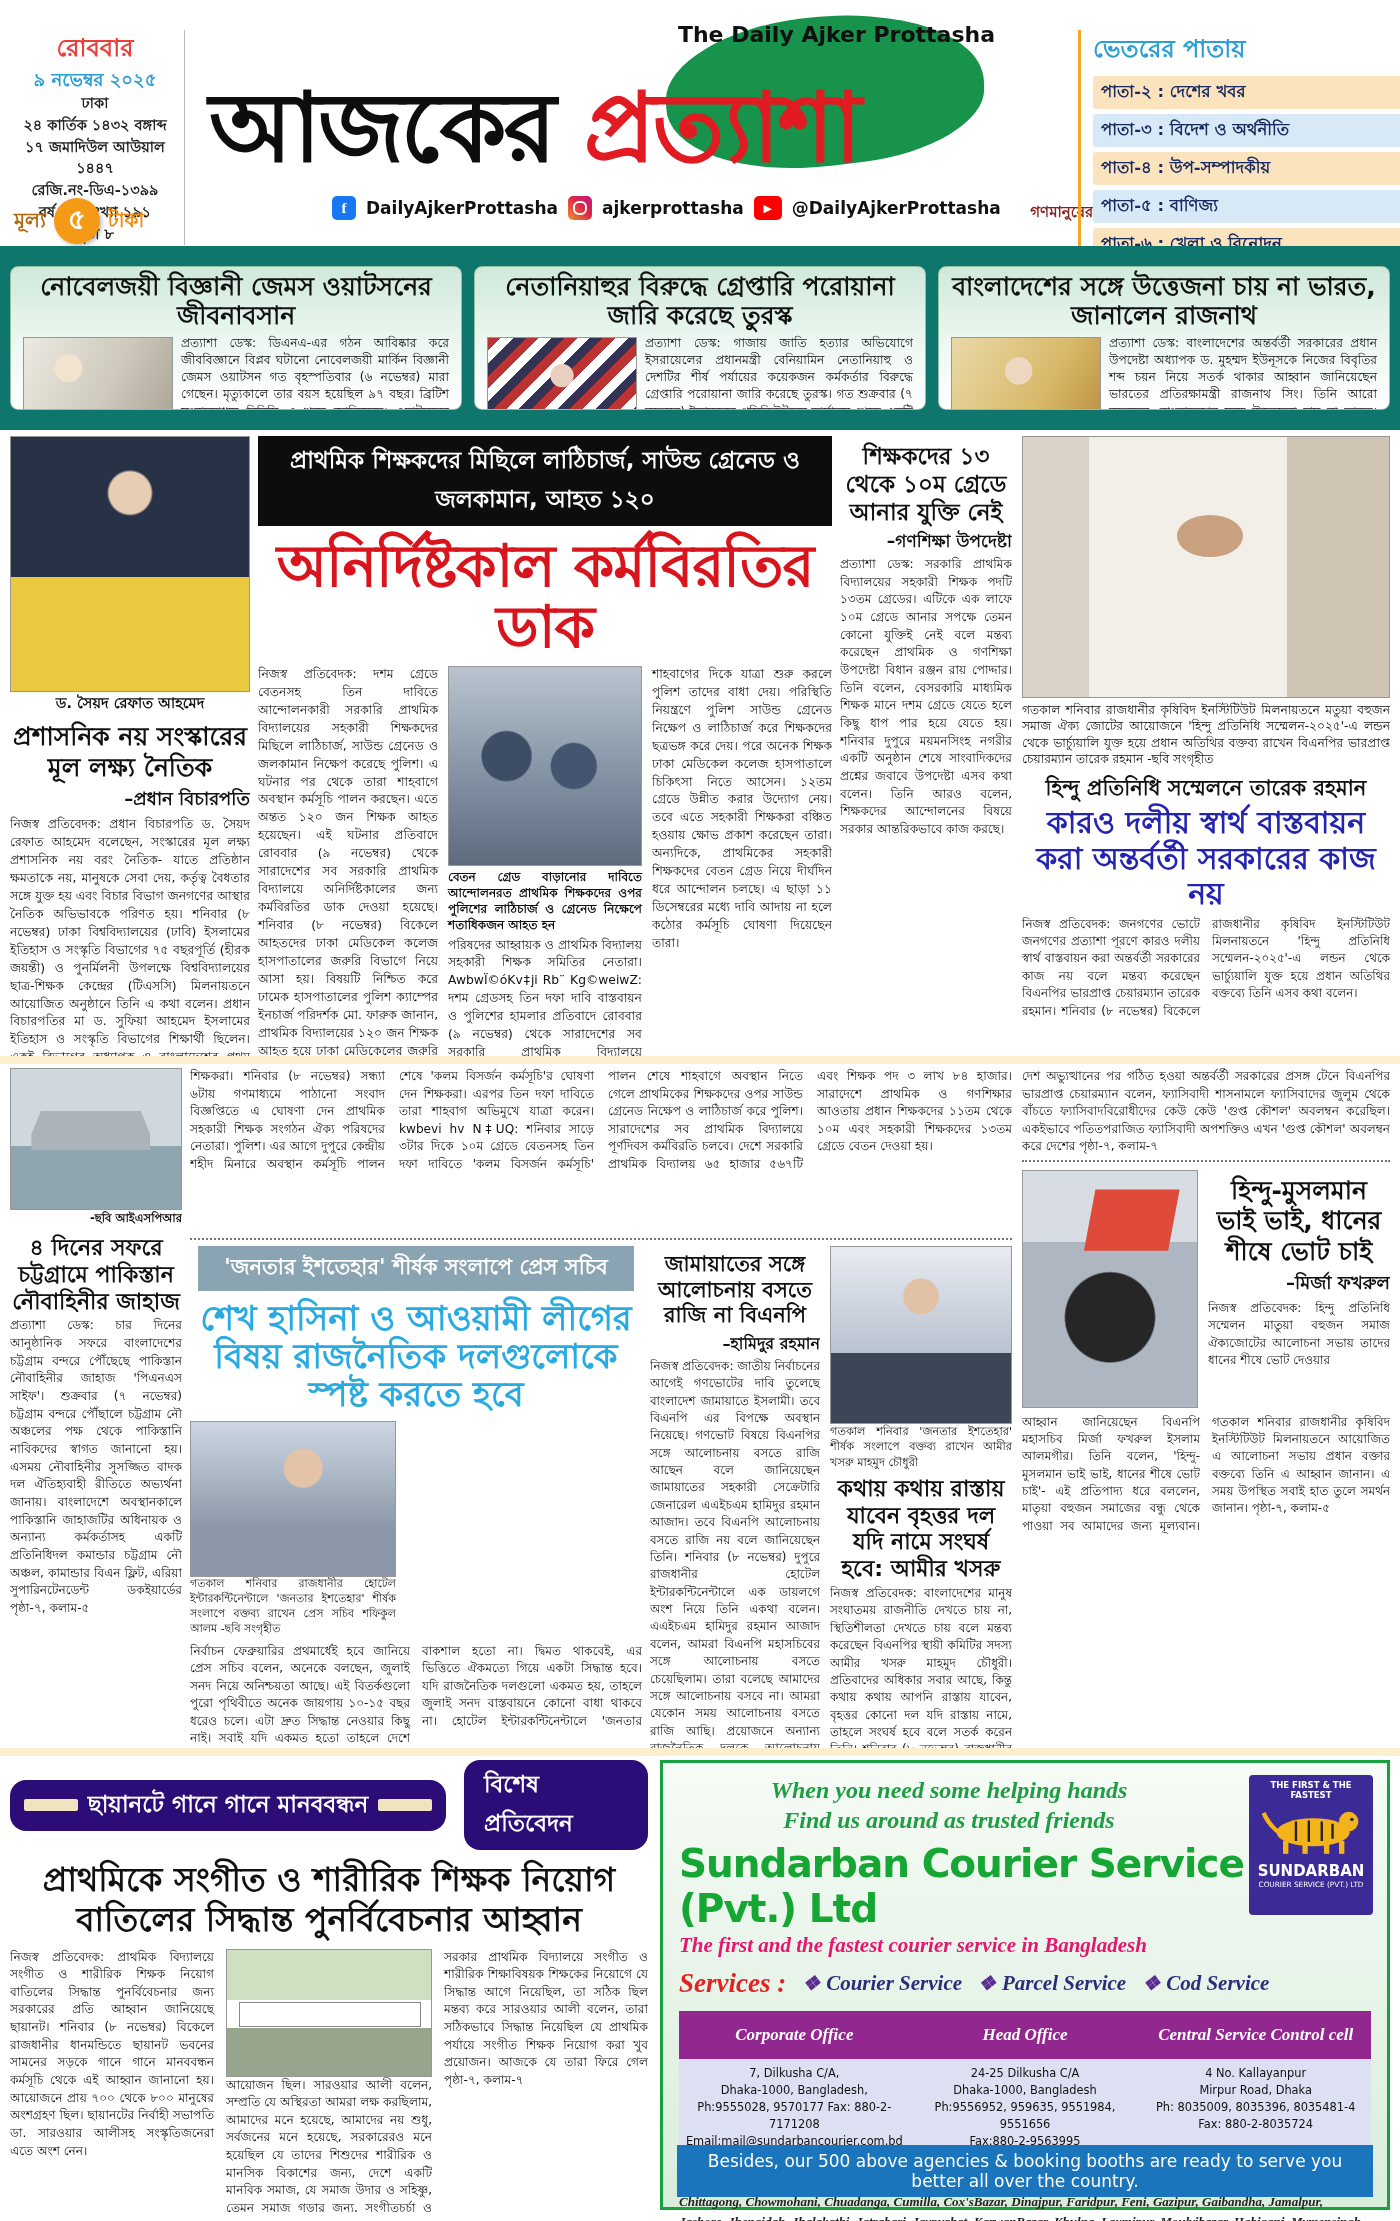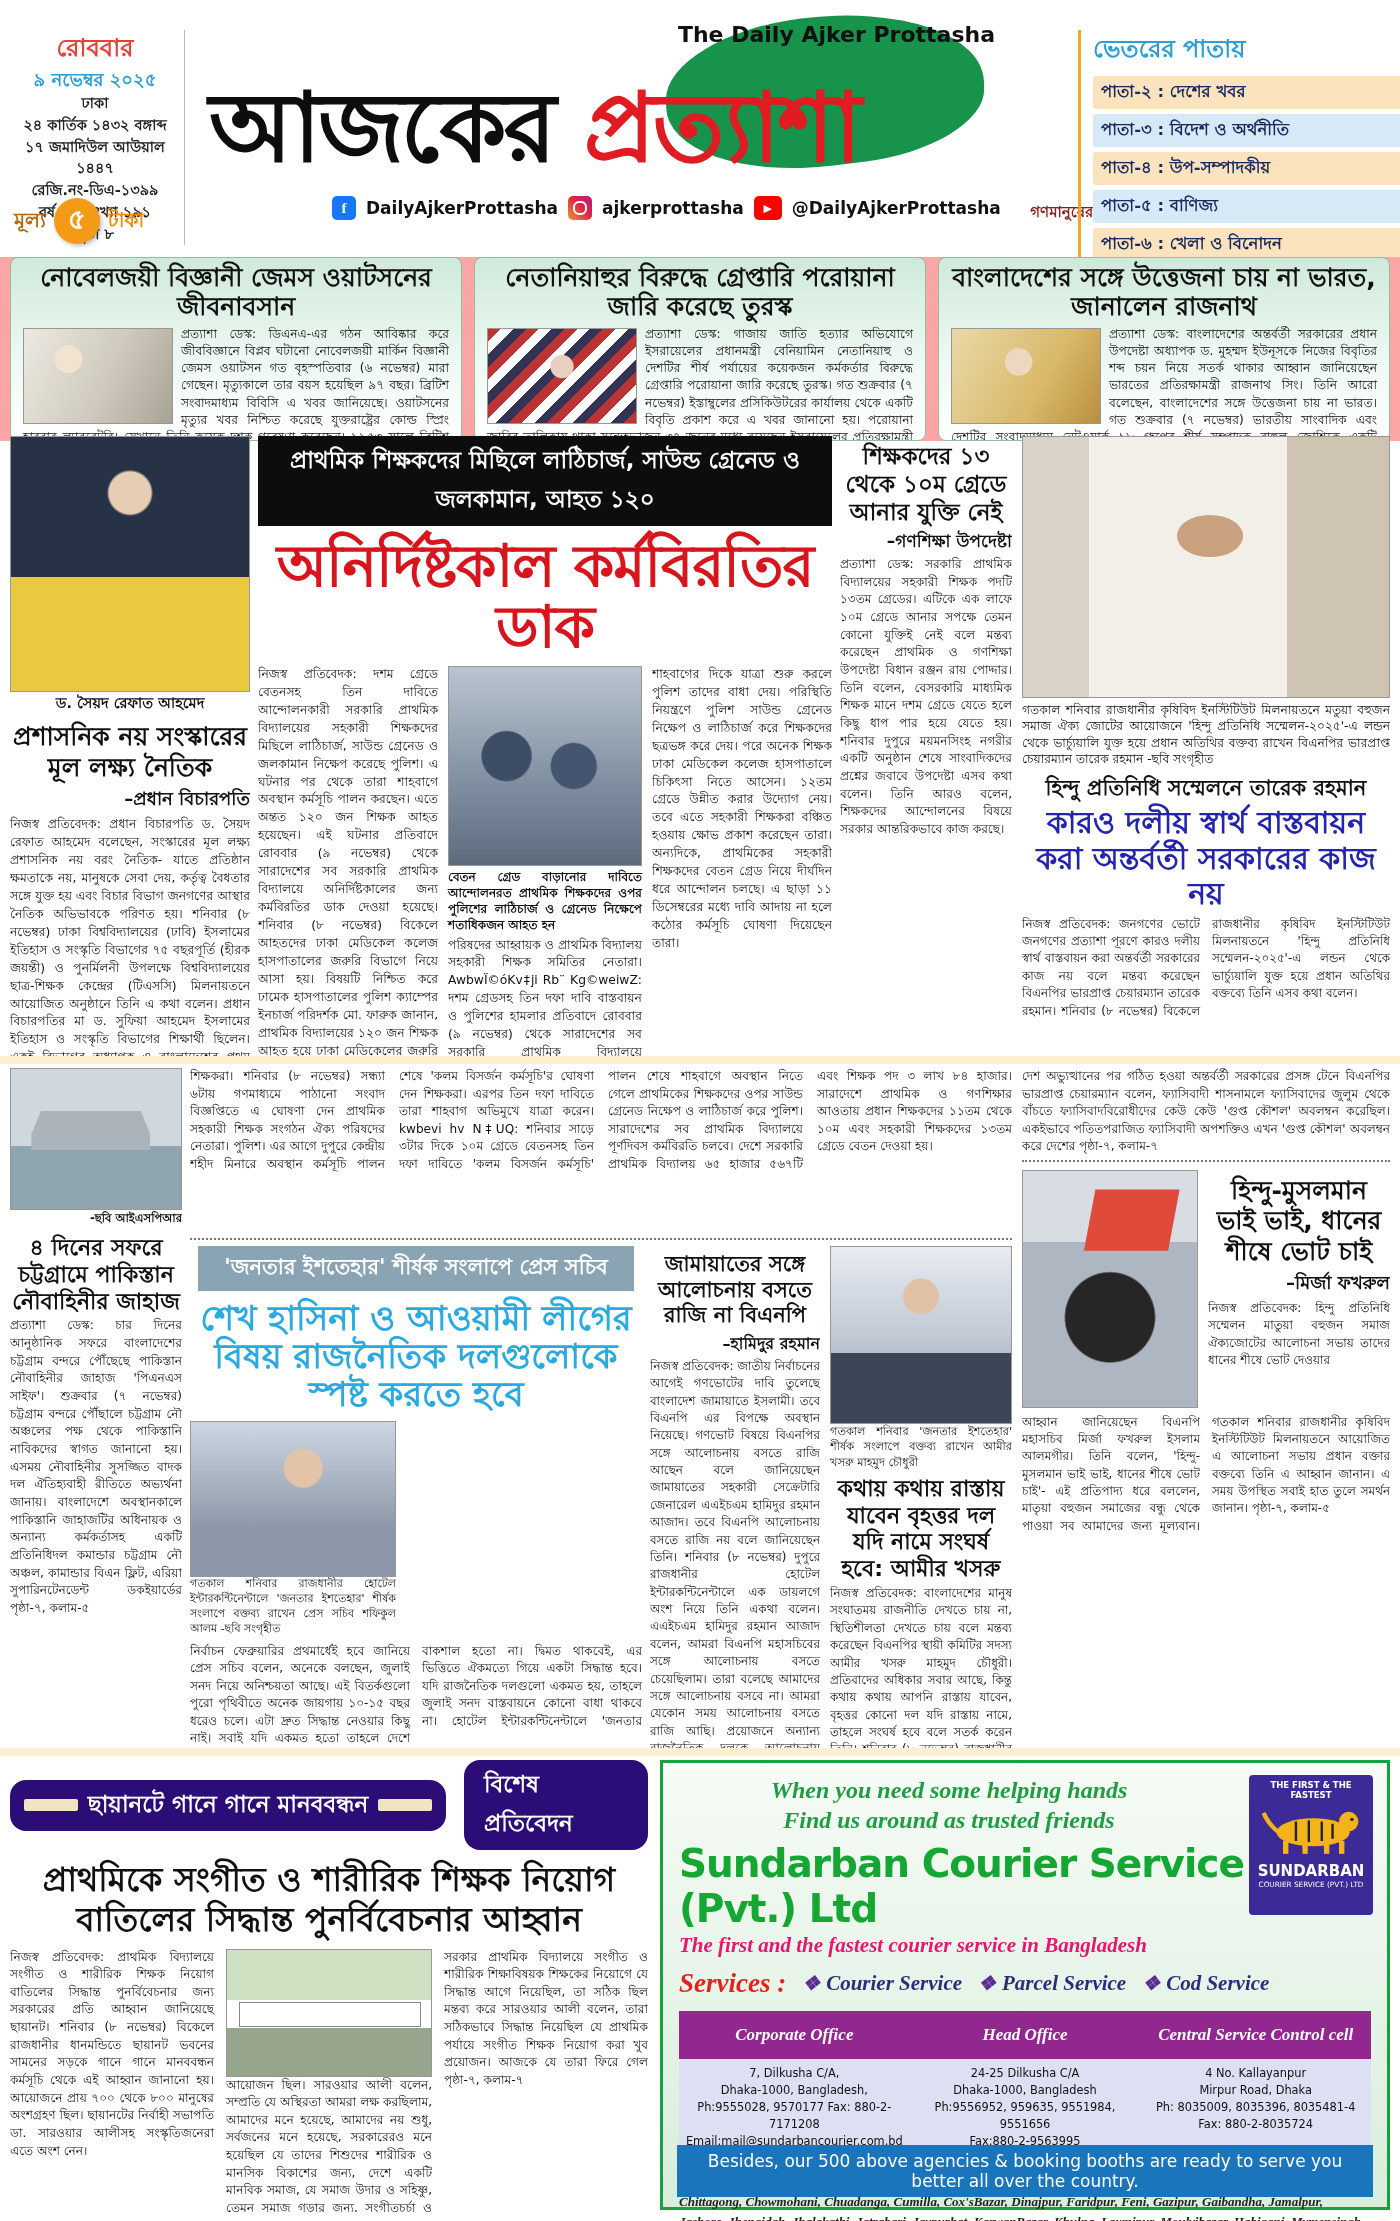--- a/index.html
+++ b/index.html
@@ -32,21 +32,21 @@
   .fb{background:#1877f2;font-family:"Liberation Serif",serif;}
   .ig{background:linear-gradient(45deg,#f09433,#dc2743 55%,#bc1888);position:relative;}
   .ig::after{content:"";position:absolute;inset:5px;border:2px solid #fff;border-radius:6px;}
   .yt{background:#ff0000;width:28px;font-size:11px;}
   .tagline{left:1002px;top:200px;width:392px;color:#8a1f1f;font-size:15px;font-weight:bold;text-align:center;}
   .indexbox{left:1078px;top:30px;width:310px;border-left:3px solid #f5a623;padding-left:12px;}
   .indexbox .ttl{color:#2e9fd4;font-size:24px;font-weight:bold;margin-bottom:6px;}
   .idxitem{font-size:16.5px;font-weight:bold;color:#1a2a5e;padding:3px 8px;margin-bottom:5px;border-radius:3px;}
   .bg-a{background:#fbe3bd;} .bg-b{background:#d7e9f7;}
   
-  .topstrip{top:257px;left:0;right:0;height:184px;background:#fca5a5;display:flex;gap:12px;padding:0 10px;box-sizing:border-box;}
+  .topstrip{top:246px;left:0;right:0;height:184px;background:#0f766e;display:flex;gap:12px;padding:20px 10px;box-sizing:border-box;}
   .topbox{flex:1;background:linear-gradient(180deg,#cfe9da 0%,#eef8f2 55%,#ffffff);border:1.5px solid #8fbfa4;
     border-radius:8px;padding:6px 12px;box-sizing:border-box;overflow:hidden;}
   .topbox h2{margin:0 0 4px 0;font-size:25px;text-align:center;line-height:1.15;}
   .topbox .body{font-size:12.2px;line-height:1.42;text-align:justify;}
   .tb-photo{float:left;width:150px;height:96px;margin:2px 8px 2px 0;}
   
   .photo{border:1px solid #979797;box-sizing:border-box;}
   .ph-watson{background:radial-gradient(circle at 30% 32%,#f2e3cf 0 11%,transparent 12%),linear-gradient(115deg,#ece9e1,#cfcabd 55%,#a9a396);}
   .ph-netanyahu{background:radial-gradient(circle at 50% 40%,#e8cfc0 0 12%,transparent 13%),repeating-linear-gradient(135deg,#b33 0 9px,#fff 9px 18px,#335 18px 27px);}
   .ph-rajnath{background:radial-gradient(circle at 45% 35%,#eed7c0 0 13%,transparent 14%),linear-gradient(120deg,#e9d9a8,#d9b96a 60%,#b98f3e);}

